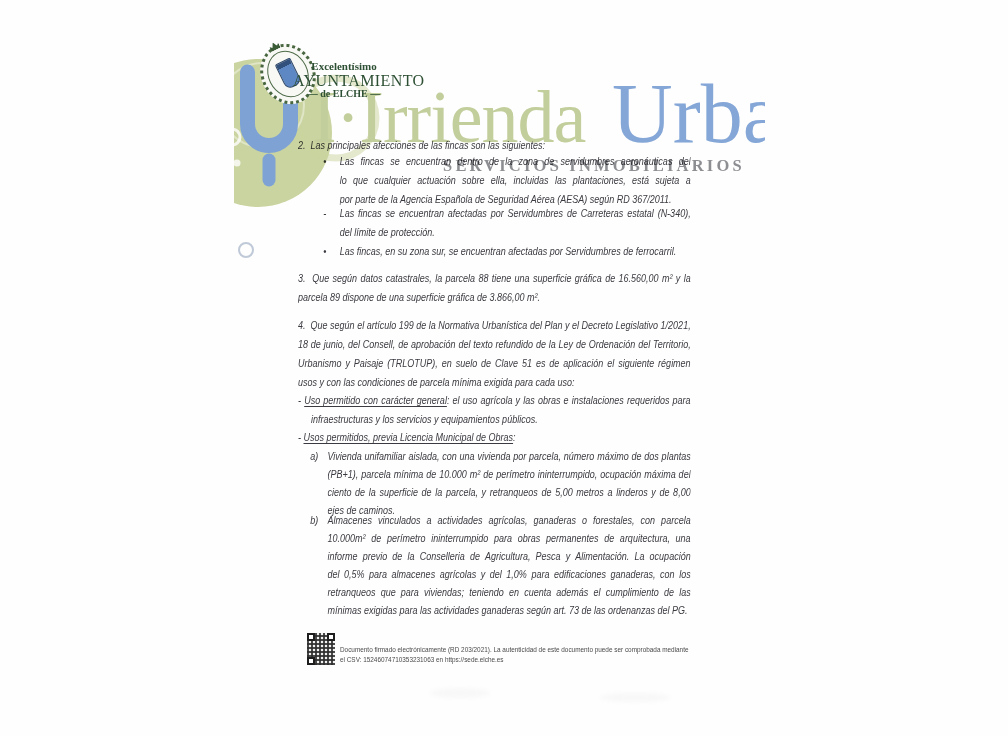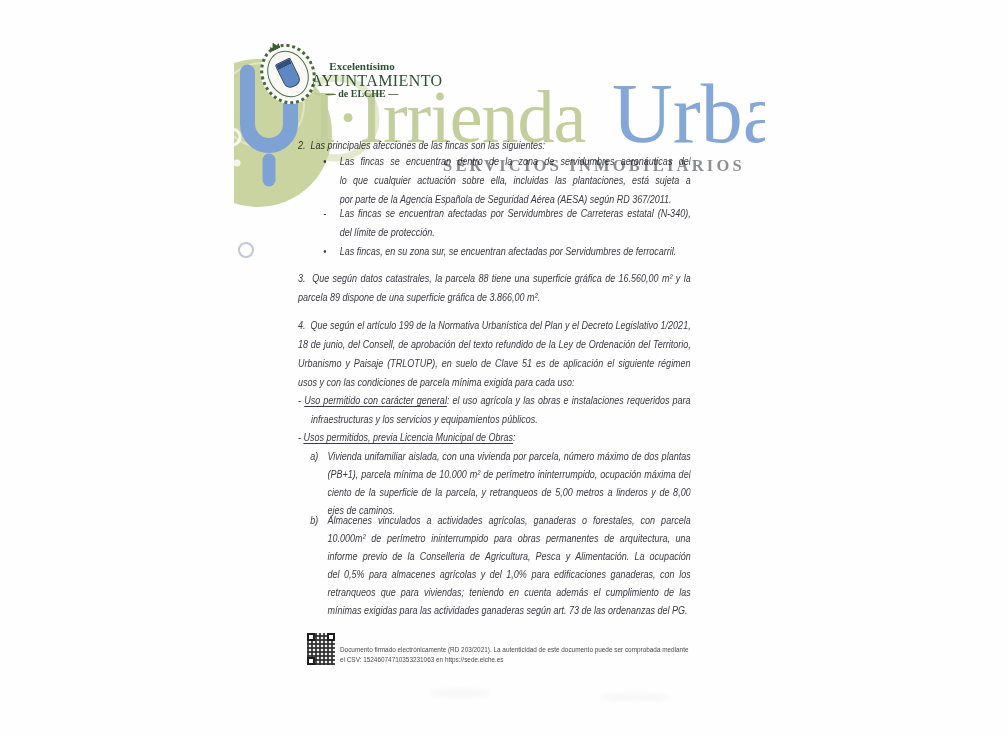--- a/index.html
+++ b/index.html
@@ -40,21 +40,21 @@
   .seal-shield {
     position:absolute; left:19px; top:17px; width:15px; height:26px;
     background:linear-gradient(#31507c 0 5px, #5d88c4 5px); border:1px solid #2c4668;
     border-radius:2px 2px 7px 7px;
   }
   .seal-crown {
     position:absolute; left:22px; top:-4px; width:10px; height:8px; background:#3c5c38;
     clip-path:polygon(0 100%,0 30%,25% 60%,50% 0,75% 60%,100% 30%,100% 100%);
   }
   .org {
-    position:absolute; left:311px; top:60px; width:102px; text-align:center;
+    position:absolute; left:293px; top:60px; width:102px; text-align:center;
     color:#2d4f33; z-index:3; font-family:"Liberation Serif", serif; line-height:13.5px;
   }
   .org-l1 { font-size:11px; font-weight:bold; }
   .org-l2 { font-size:16px; font-weight:normal; letter-spacing:.4px; }
   .org-l3 { font-size:10px; font-weight:bold; }
 
   
   .content {
     position:absolute; left:298px; top:0; width:480px; height:736px; z-index:1;
     transform:scaleX(0.818); transform-origin:0 0;

